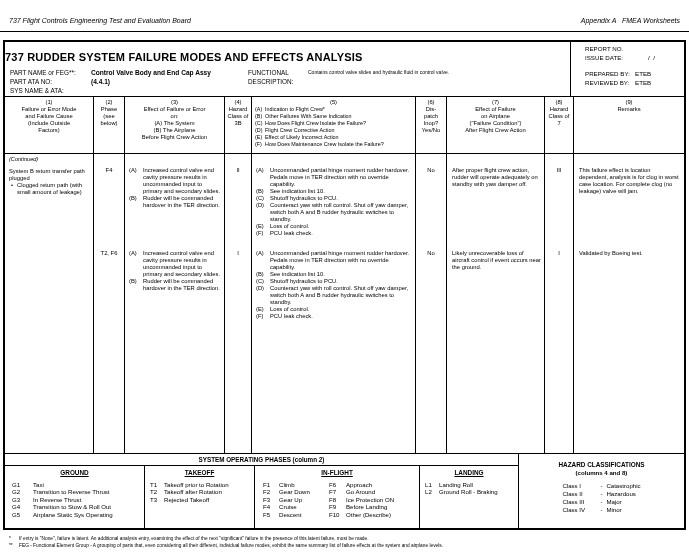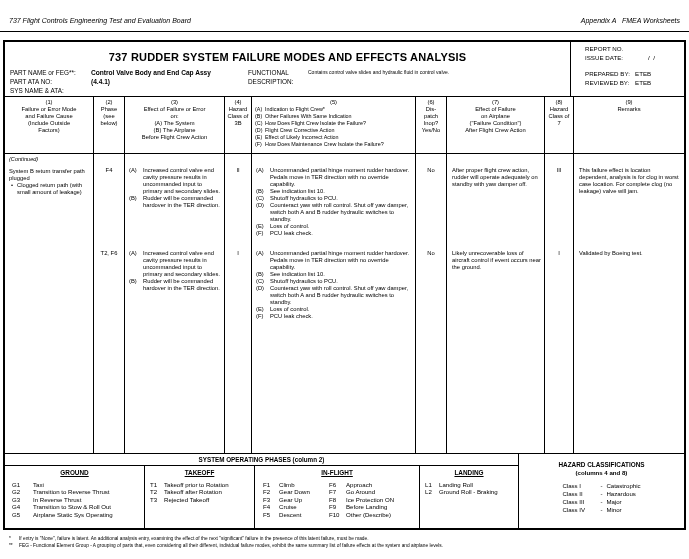--- a/index.html
+++ b/index.html
@@ -13,21 +13,21 @@
   
   .page-header{position:absolute;top:17px;left:9px;right:9px;display:flex;justify-content:space-between;font-style:italic;font-size:7px;}
   .header-rule{position:absolute;top:31px;left:0;width:689px;border-top:1.6px solid #000;}
 
   
   .main{position:absolute;left:3px;top:40px;width:683px;height:490px;border:2px solid #000;box-sizing:border-box;display:flex;flex-direction:column;background:#fff;}
 
   
   .title-band{height:54px;flex:0 0 54px;display:flex;border-bottom:1.5px solid #000;}
   .title-left{flex:1;position:relative;}
-  .doc-title{position:absolute;top:9px;left:0;right:0;text-align:center;font-weight:bold;font-size:11px;letter-spacing:.2px;}
+  .doc-title{position:absolute;top:9px;left:0;right:0;text-align:left;font-weight:bold;font-size:11px;letter-spacing:.2px;}
   .ti{position:absolute;font-size:6.4px;}
   .ti.b{font-weight:bold;font-size:6.6px;}
   .ti.small{font-size:5px;}
   .report-box{width:114px;flex:0 0 114px;border-left:1.5px solid #000;box-sizing:border-box;padding:3px 2px 0 14px;font-size:6.2px;line-height:1.45;}
   .rep-row{display:flex;}
   .rep-l{flex:0 0 50px;}
   .rep-v{}
   .rep-v.date{padding-left:13px;}
   .rep-gap{height:7px;}
 

